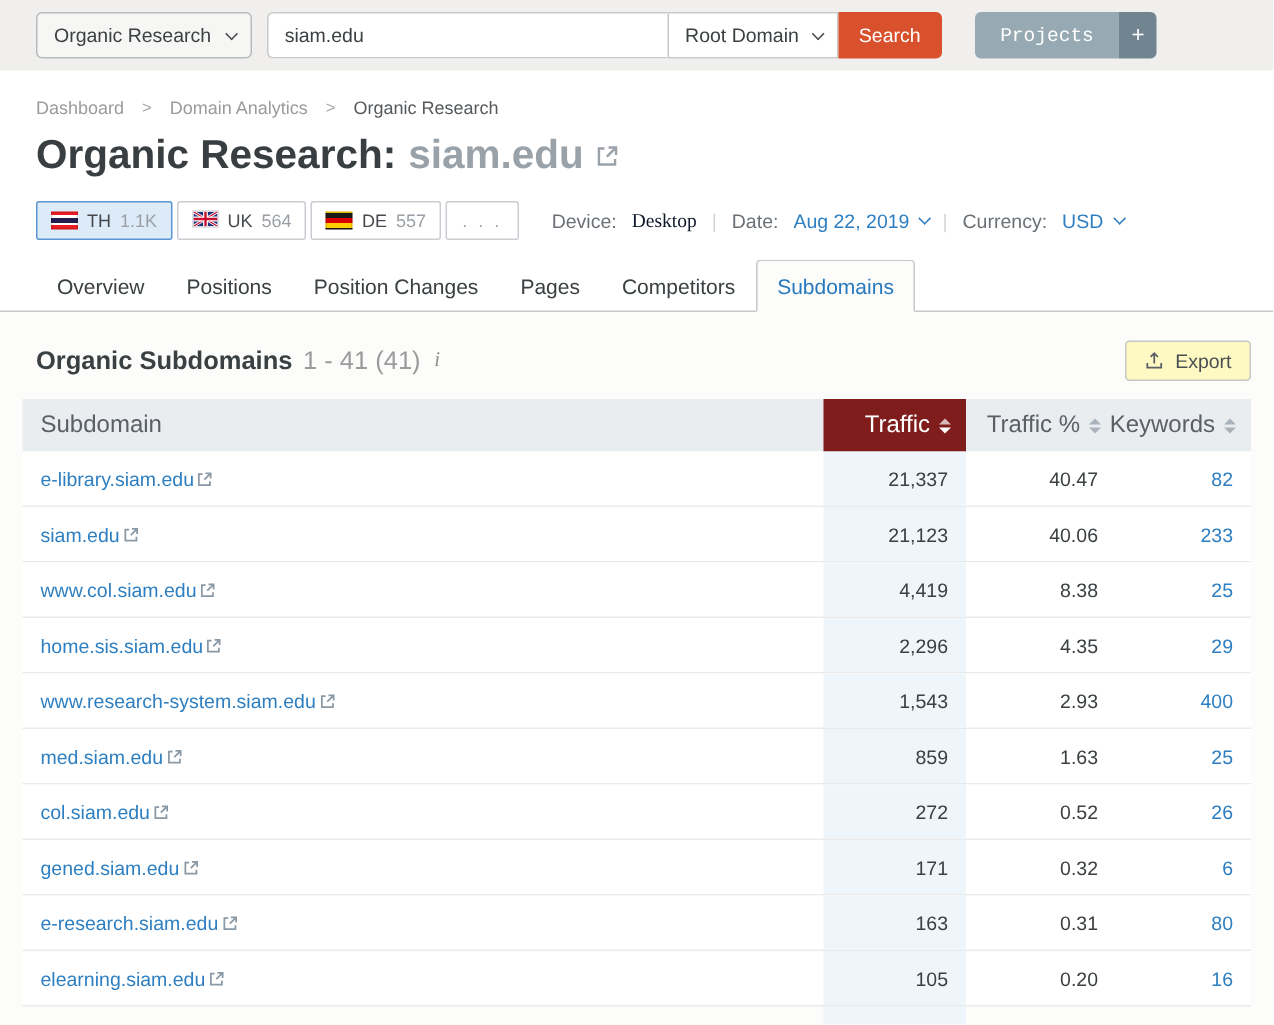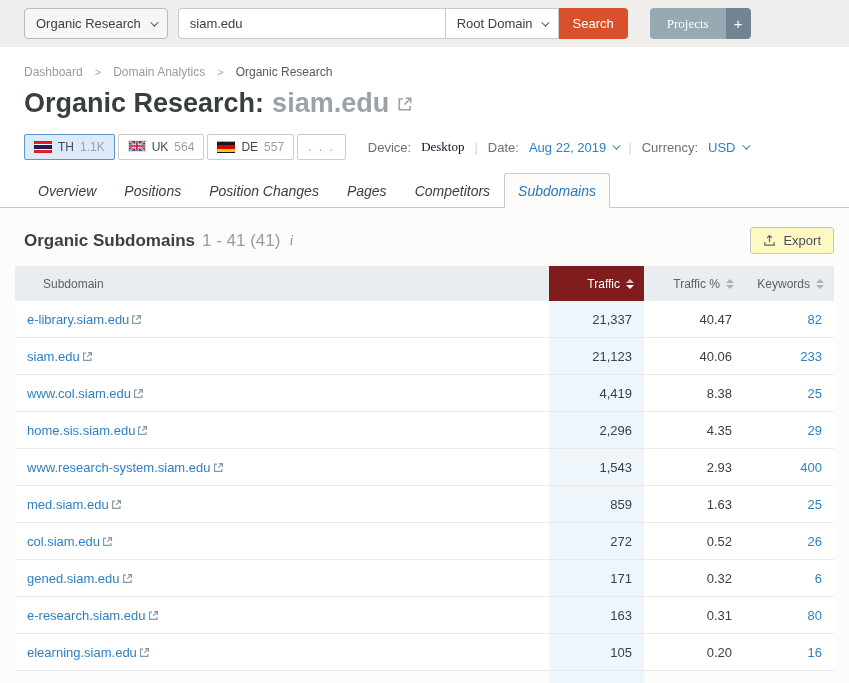--- a/index.html
+++ b/index.html
@@ -33,21 +33,21 @@
     background:#fff; border:1px solid #c9c9c9; padding:0 11px; font-size:13px;
     color:#3b4043; display:flex; align-items:center; gap:8px; cursor:pointer; white-space:nowrap;
   }
   .search-btn {
     background:#d9502c; color:#fff; border:none; border-radius:0 4px 4px 0;
     padding:0 14px; font-size:13px; cursor:pointer; font-family:"Liberation Sans", sans-serif;
   }
   .projects { margin-left:12px; display:flex; height:31px; }
   .projects-main {
     background:#97aab3; color:#fff; padding:0 17px; border:none; font-size:13px;
-    border-radius:4px 0 0 4px; cursor:pointer; font-family:Liberation Serif, serif;
+    border-radius:4px 0 0 4px; cursor:pointer; font-family:Liberation Mono, monospace;
   }
   .projects-add {
     background:#70858f; color:#fff; width:25px; border:none; font-size:15px;
     border-radius:0 4px 4px 0; cursor:pointer;
   }
   
   .breadcrumb { padding:18px 24px 0; font-size:12px; color:#9b9b9b; display:flex; gap:12px; align-items:center; }
   .breadcrumb .crumb { cursor:pointer; }
   .breadcrumb .crumb.current { color:#55595c; }
   .breadcrumb .sep { color:#a8a8a8; font-size:11px; }
@@ -69,40 +69,40 @@
   .flag-de { background:linear-gradient(to bottom,#1a1a1a 0 33.3%,#dd0000 33.3% 66.6%,#ffce00 66.6%); }
   .meta { margin-left:22px; display:flex; align-items:center; gap:10px; font-size:13px; }
   .meta .lbl { color:#6a7075; }
   .meta .val-dark { color:#0f172a;font-family:Liberation Serif, serif; }
   .meta .val-link { color:#2e7fc1; display:flex; align-items:center; gap:6px; cursor:pointer; }
   .meta .divider { color:#d4d4d4; }
   
   .tabs { margin-top:13px; padding:0 24px; border-bottom:1px solid #c9c9c9; display:flex; }
   .tab {
     padding:9px 13px 8px; font-size:14px; color:#3b4043; cursor:pointer; white-space:nowrap;
-    border:1px solid transparent; margin-bottom:-1px;font-style:italic;
+    border:1px solid transparent; margin-bottom:-1px;
   }
   .tab.active {
     color:#2779bd; background:#fcfcfb; border-color:#c9c9c9; border-bottom-color:#fcfcfb;
     border-radius:3px 3px 0 0;
   }
   
   .main { background:#fcfcfb; min-height:478px; }
   .section-head { display:flex; align-items:center; padding:19px 15px 12px 24px; }
   .section-title { font-size:17px; font-weight:bold; color:#3b4043; }
   .section-range { font-size:17px; color:#9b9b9b; margin-left:7px; font-weight:normal; }
   .info-icon { font-family:"Liberation Serif", serif; font-style:italic; color:#8f8f8f; font-size:14px; margin-left:9px; cursor:pointer; }
   .export-btn {
     margin-left:auto; height:27px; border:1px solid #c6c6c6; background:#fef9c3; border-radius:3px;
     color:#4a4f52; font-size:13px; display:flex; align-items:center; gap:7px; padding:0 12px; cursor:pointer;
     font-family:"Liberation Sans", sans-serif;
   }
   
   .table { margin:0 15px; --w-traffic:95px; --w-pct:100px; --w-kw:90px; }
-  .thead { display:flex; background:#e9edf0; height:35px; font-size:12px; color:#5a6066;padding-left:16px; }
+  .thead { display:flex; background:#e9edf0; height:35px; font-size:16px; color:#5a6066; }
   .th { display:flex; align-items:center; }
   .th-sub { flex:1; padding-left:12px; }
   .th-num { justify-content:flex-end; gap:6px; padding-right:10px; cursor:pointer; }
   .th-traffic { width:var(--w-traffic); background:#7f1d1d; color:#fff; }
   .th-pct { width:var(--w-pct); }
   .th-kw { width:var(--w-kw); }
   .sort { display:inline-flex; flex-direction:column; gap:2px; }
   .sort i { display:block; width:0; height:0; border-left:4px solid transparent; border-right:4px solid transparent; }
   .sort .up { border-bottom:4px solid #a9b2ba; }
   .sort .down { border-top:4px solid #a9b2ba; }

